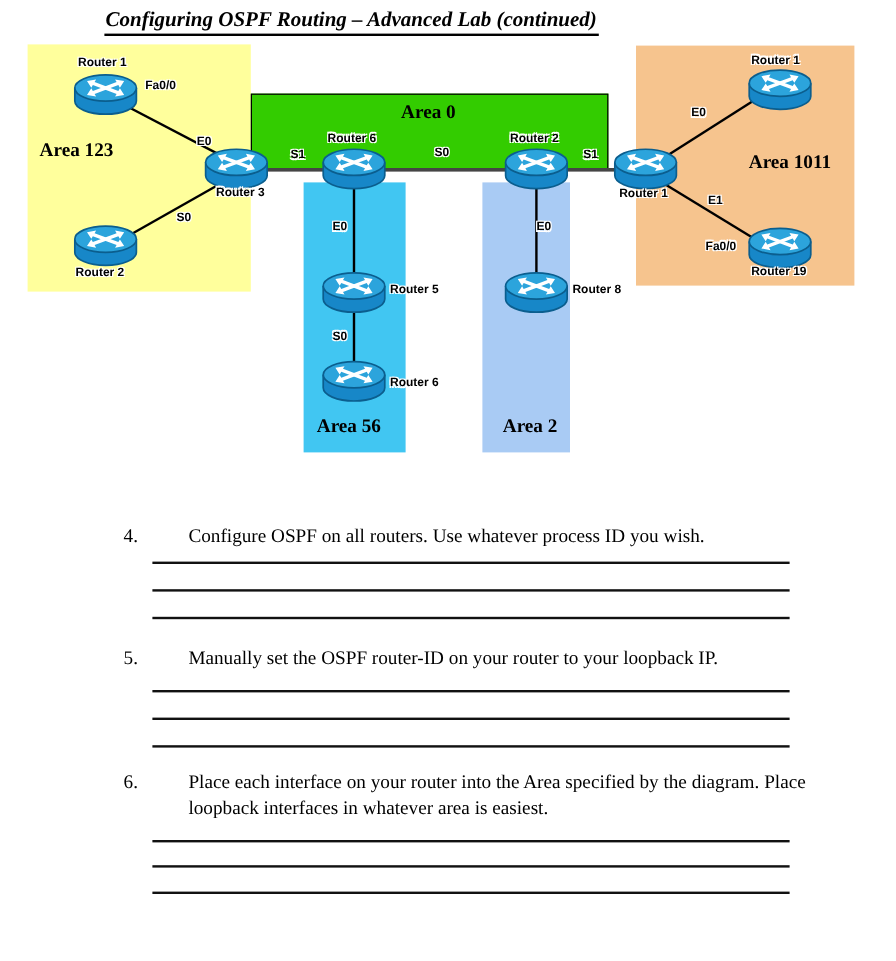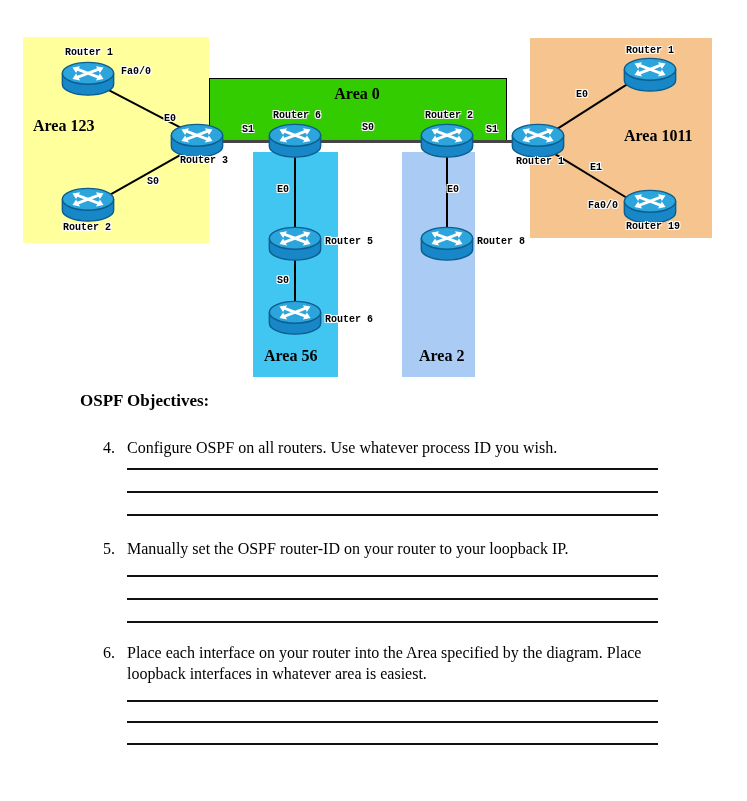--- a/index.html
+++ b/index.html
@@ -19,52 +19,53 @@
   .a56{left:253px;top:152px;width:85px;height:225px;background:#41C6F2;}
   .a8{left:402px;top:152px;width:73px;height:225px;background:#A9CBF4;}
 
   .conn{position:absolute;background:#000;z-index:2;}
   .backbone{left:185px;top:140px;width:358px;height:2.5px;background:#454545;}
   .vline{width:2px;}
   .diagl{height:1.8px;transform-origin:0 0;}
 
   .router{position:absolute;width:58px;height:38px;z-index:3;}
 
-  .dlabel{position:absolute;z-index:4;font-family:Liberation Mono, monospace;
+  .dlabel{position:absolute;z-index:4;font-family:Liberation Sans, sans-serif;
           font-weight:bold;font-size:10px;white-space:nowrap;
           text-shadow:-1px -1px 0 #fff,1px -1px 0 #fff,-1px 1px 0 #fff,1px 1px 0 #fff;}
   .area-label{position:absolute;z-index:4;font-family:Liberation Serif, serif;
           font-weight:bold;font-size:16px;white-space:nowrap;}
   .a0-label{left:209px;top:85px;width:296px;text-align:center;}
 
   
   .obj-heading{position:absolute;left:80px;top:391px;font-size:17px;font-weight:bold;}
   .obj{position:absolute;left:103px;display:flex;font-size:16px;line-height:21px;}
   .obj .num{width:24px;flex:none;}
-  .obj .txt{max-width:555px;}
+  .obj .txt{max-width:555px;margin-left:30px;}
   .answer-line{position:absolute;left:127px;width:531px;height:2px;background:#111;}
 </style>
 </head>
 <body>
 
 <div class="page">
 
   <svg width="0" height="0" style="position:absolute" aria-hidden="true">
     <defs>
       <g id="router-glyph">
         <path d="M3,14 L3,25.5 A27,11.5 0 0 0 57,25.5 L57,14" fill="#1787C8" stroke="#0B5E8E" stroke-width="1.5"></path>
         <ellipse cx="30" cy="14" rx="27" ry="11.5" fill="#2CA4DC" stroke="#0B5E8E" stroke-width="1.5"></ellipse>
         <g transform="translate(30,14) scale(1,0.8)" fill="#fff">
           <polygon transform="rotate(25)" points="-18,0 -11.5,-5 -11.5,-1.8 11.5,-1.8 11.5,-5 18,0 11.5,5 11.5,1.8 -11.5,1.8 -11.5,5"></polygon>
           <polygon transform="rotate(-25)" points="-18,0 -11.5,-5 -11.5,-1.8 11.5,-1.8 11.5,-5 18,0 11.5,5 11.5,1.8 -11.5,1.8 -11.5,5"></polygon>
         </g>
       </g>
     </defs>
   </svg>
 
+  <div class="doc-title">Configuring OSPF Routing – Advanced Lab (continued)</div>
 
   <div>
 
     <div class="area a123"></div>
     <div class="area a0"></div>
     <div class="area a1011"></div>
     <div class="area a56"></div>
     <div class="area a8"></div>
 
     <div class="conn backbone"></div>
@@ -135,21 +136,20 @@
     <span class="dlabel" style="left:590px;top:162px">E1</span>
     <span class="dlabel" style="left:588px;top:200px">Fa0/0</span>
 
     <span class="area-label" style="left:33px;top:117px">Area 123</span>
     <span class="area-label a0-label">Area 0</span>
     <span class="area-label" style="left:624px;top:127px">Area 1011</span>
     <span class="area-label" style="left:264px;top:347px">Area 56</span>
     <span class="area-label" style="left:419px;top:347px">Area 2</span>
   </div>
 
-  <div class="obj-heading">OSPF Objectives:</div>
 
   <div class="obj" style="top:437px">
     <span class="num">4.</span>
     <div class="txt">Configure OSPF on all routers. Use whatever process ID you wish.</div>
   </div>
   <div class="answer-line" style="top:468px"></div>
   <div class="answer-line" style="top:491px"></div>
   <div class="answer-line" style="top:514px"></div>
 
   <div class="obj" style="top:538px">

